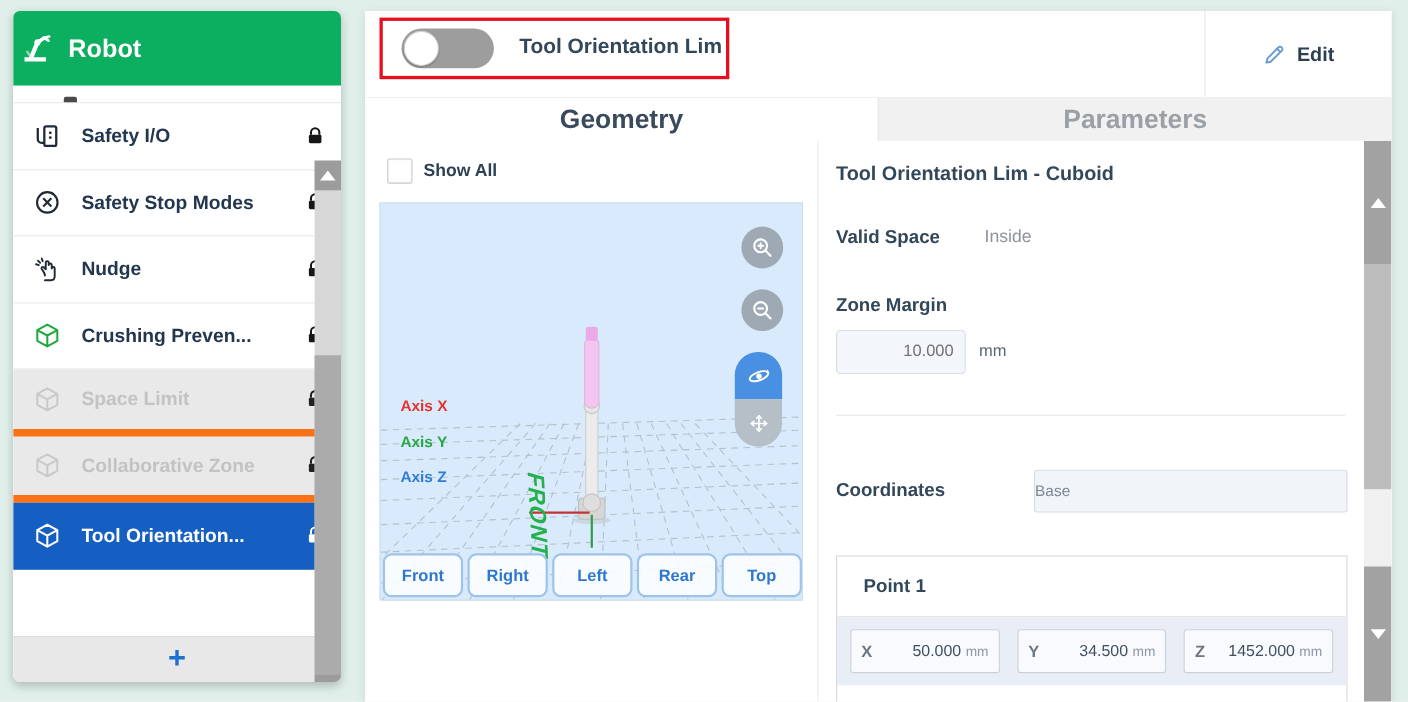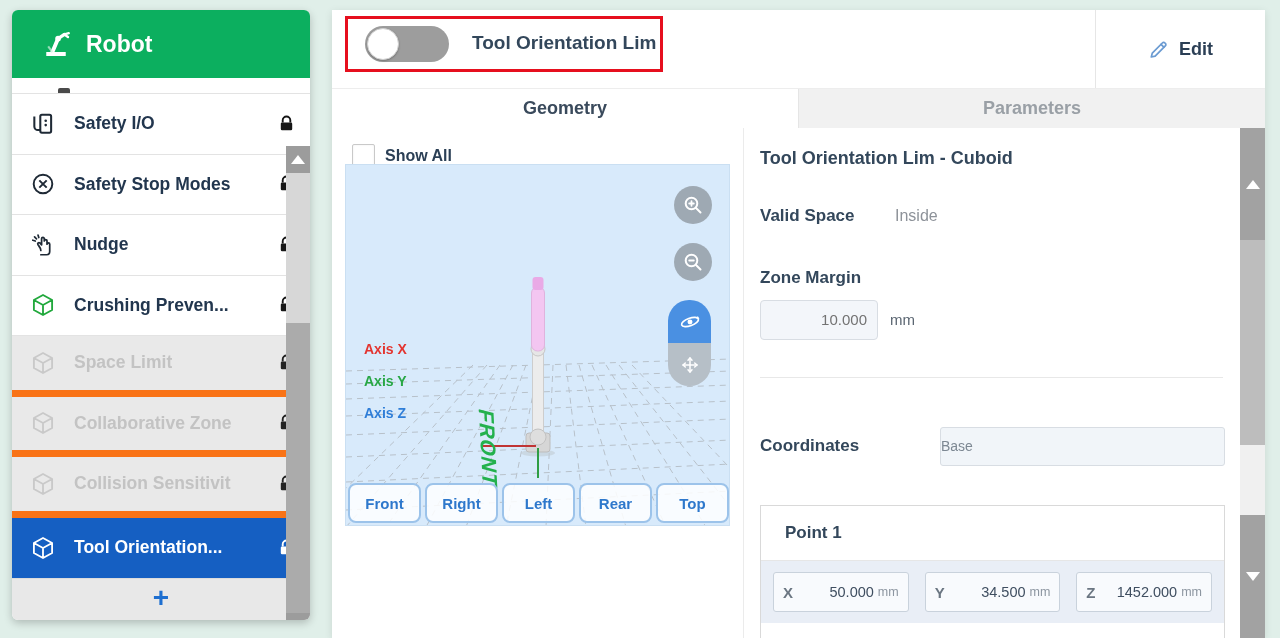--- a/index.html
+++ b/index.html
@@ -11,21 +11,21 @@
     color:#2b3f55;
   }
   
   .sidebar {
     position:absolute; left:12px; top:10px; width:298px; height:610px;
     border-radius:6px; overflow:hidden; background:#fff;
     box-shadow:0 3px 9px rgba(0,0,0,.22);
   }
   .sb-header {
     height:68px; background:#0caf5f; display:flex; align-items:center;
-    padding-left:26px; gap:12px;
+    padding-left:2px; gap:12px;
   }
   .sb-header .title { color:#fff; font-size:23px; font-weight:bold; }
   .sb-list { position:relative; height:500px; background:#fff; }
   .partial-row { height:16px; border-bottom:1px solid #e3e3e3; position:relative; overflow:hidden; background:#fff; }
   .partial-row .frag { position:absolute; left:46px; top:10px; width:12px; height:8px; background:#4a4a4a; border-radius:2px 2px 0 0; }
   .nav-item {
     height:60.5px; display:flex; align-items:center; padding:0 40px 0 18px;
     position:relative; border-bottom:1px solid #e3e3e3; background:#fff;
   }
   .nav-icon { width:30px; height:28px; margin-right:14px; display:flex; align-items:center; color:#1f2a36; flex:0 0 auto; }
@@ -64,31 +64,31 @@
     background:#fff; border:1px solid #cfcfcf; box-shadow:0 1px 2px rgba(0,0,0,.25);
   }
   .toggle-label { position:absolute; left:140px; top:22px; font-size:19px; font-weight:bold; color:#33475b; white-space:nowrap; }
   .hdr-divider { position:absolute; left:763px; top:0; width:1px; height:78px; background:#e6e6e6; }
   .edit-btn {
     position:absolute; left:763px; top:0; width:170px; height:78px;
     display:flex; align-items:center; justify-content:center; gap:9px;
   }
   .edit-btn .lbl { font-size:18px; font-weight:bold; color:#2b3f55; }
   .tab-row { display:flex; height:40px; border-top:1px solid #ededed; }
-  .tab { display:flex; align-items:center; justify-content:center; font-size:18px; font-weight:bold; }
+  .tab { display:flex; align-items:center; justify-content:center; font-size:24px; font-weight:bold; }
   .tab.active { width:466px; background:#fff; color:#3a4a5c; }
   .tab.inactive { flex:1; background:#f1f1f1; color:#9aa0a6; border-left:1px solid #e5e5e5; }
   .m-content { position:relative; height:510px; background:#fff; overflow:hidden; }
   .content-divider { position:absolute; left:411px; top:0; width:1px; height:510px; background:#ebebeb; }
   
   .showall { position:absolute; left:20px; top:16px; display:flex; align-items:center; gap:10px; }
   .showall .box { width:23px; height:23px; background:#fff; border:1px solid #c9c9c9; border-radius:2px; box-shadow:inset 0 0 2px rgba(0,0,0,.08); }
   .showall .lbl { font-size:16px; font-weight:bold; color:#2b3f55; }
   .viewport {
-    position:absolute; left:13px; top:36px; width:385px; height:362px;
+    position:absolute; left:13px; top:56px; width:385px; height:362px;
     background:#d8eafb; border:1px solid #cadff2; overflow:hidden;
   }
   .axis-lbl { position:absolute; left:18px; font-size:14px; font-weight:bold; }
   .axis-x { top:176px; color:#e3342f; }
   .axis-y { top:208px; color:#28a745; }
   .axis-z { top:240px; color:#2f7ed8; }
   .front-label {
     position:absolute; left:152px; top:248px;
     transform:rotate(87deg) skewX(-18deg); transform-origin:0 0;
     font-size:21px; font-weight:bold; color:#23b14d; letter-spacing:1px;
@@ -262,34 +262,20 @@
       </span>
       <span class="nav-label">Collaborative Zone</span>
       <span class="nav-lock">
         <svg width="19" height="19" viewBox="0 0 24 24">
             <path d="M7.2 10.2V7.4a4.8 4.8 0 0 1 9.6 0v2.8" fill="none" stroke="currentColor" stroke-width="2.4"></path>
             <rect x="4.8" y="10.2" width="14.4" height="9.6" rx="1.6" fill="currentColor"></rect>
           </svg>
       </span>
     </div>
 
-    <div class="nav-item disabled">
-      <span class="nav-icon">
-        <svg width="26" height="26" viewBox="0 0 24 24" fill="none" stroke="currentColor" stroke-width="1.7" stroke-linejoin="round">
-          <path d="M12 2.8 L20.4 7.4 V16.6 L12 21.2 L3.6 16.6 V7.4 Z M3.6 7.4 L12 12 L20.4 7.4 M12 12 V21.2"></path>
-        </svg>
-      </span>
-      <span class="nav-label">Collision Sensitivit</span>
-      <span class="nav-lock">
-        <svg width="19" height="19" viewBox="0 0 24 24">
-            <path d="M7.2 10.2V7.4a4.8 4.8 0 0 1 9.6 0v2.8" fill="none" stroke="currentColor" stroke-width="2.4"></path>
-            <rect x="4.8" y="10.2" width="14.4" height="9.6" rx="1.6" fill="currentColor"></rect>
-          </svg>
-      </span>
-    </div>
 
     <div class="nav-item selected">
       <span class="nav-icon">
         <svg width="26" height="26" viewBox="0 0 24 24" fill="none" stroke="currentColor" stroke-width="1.7" stroke-linejoin="round">
           <path d="M12 2.8 L20.4 7.4 V16.6 L12 21.2 L3.6 16.6 V7.4 Z M3.6 7.4 L12 12 L20.4 7.4 M12 12 V21.2"></path>
         </svg>
       </span>
       <span class="nav-label">Tool Orientation...</span>
       <span class="nav-lock">
         <svg width="19" height="19" viewBox="0 0 24 24">

